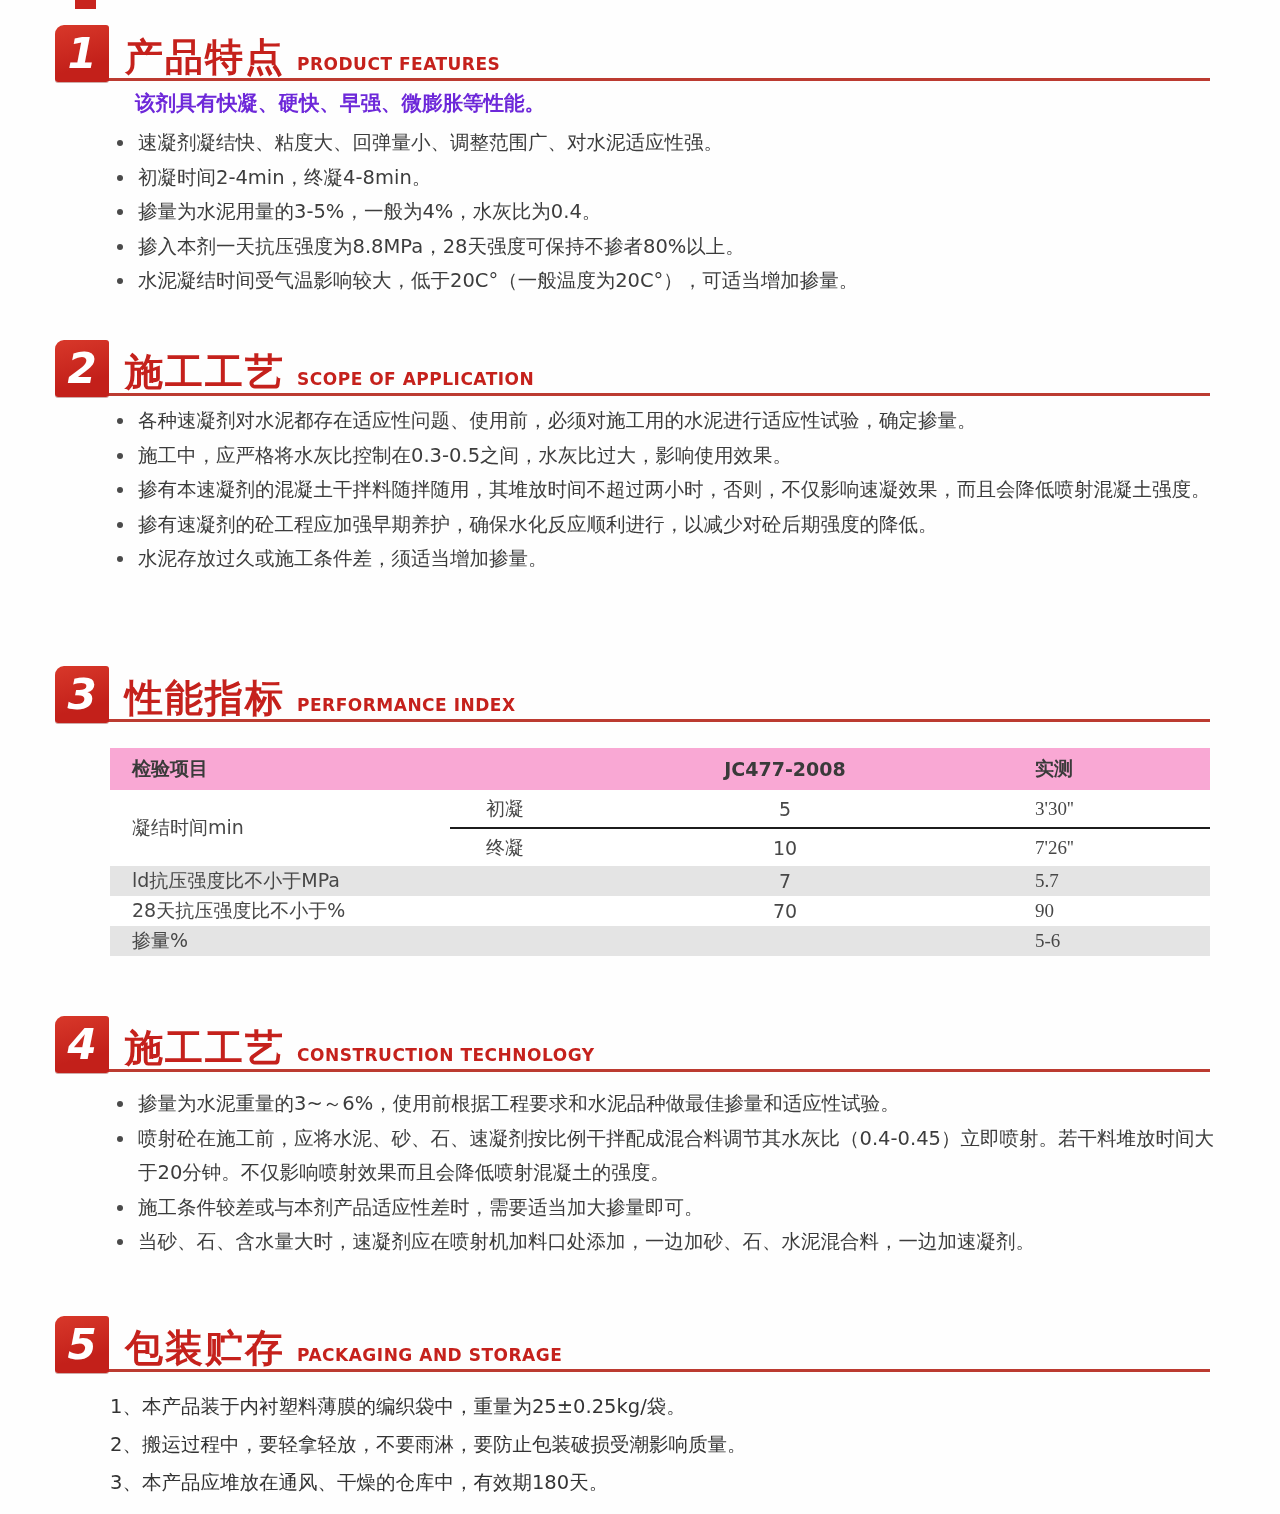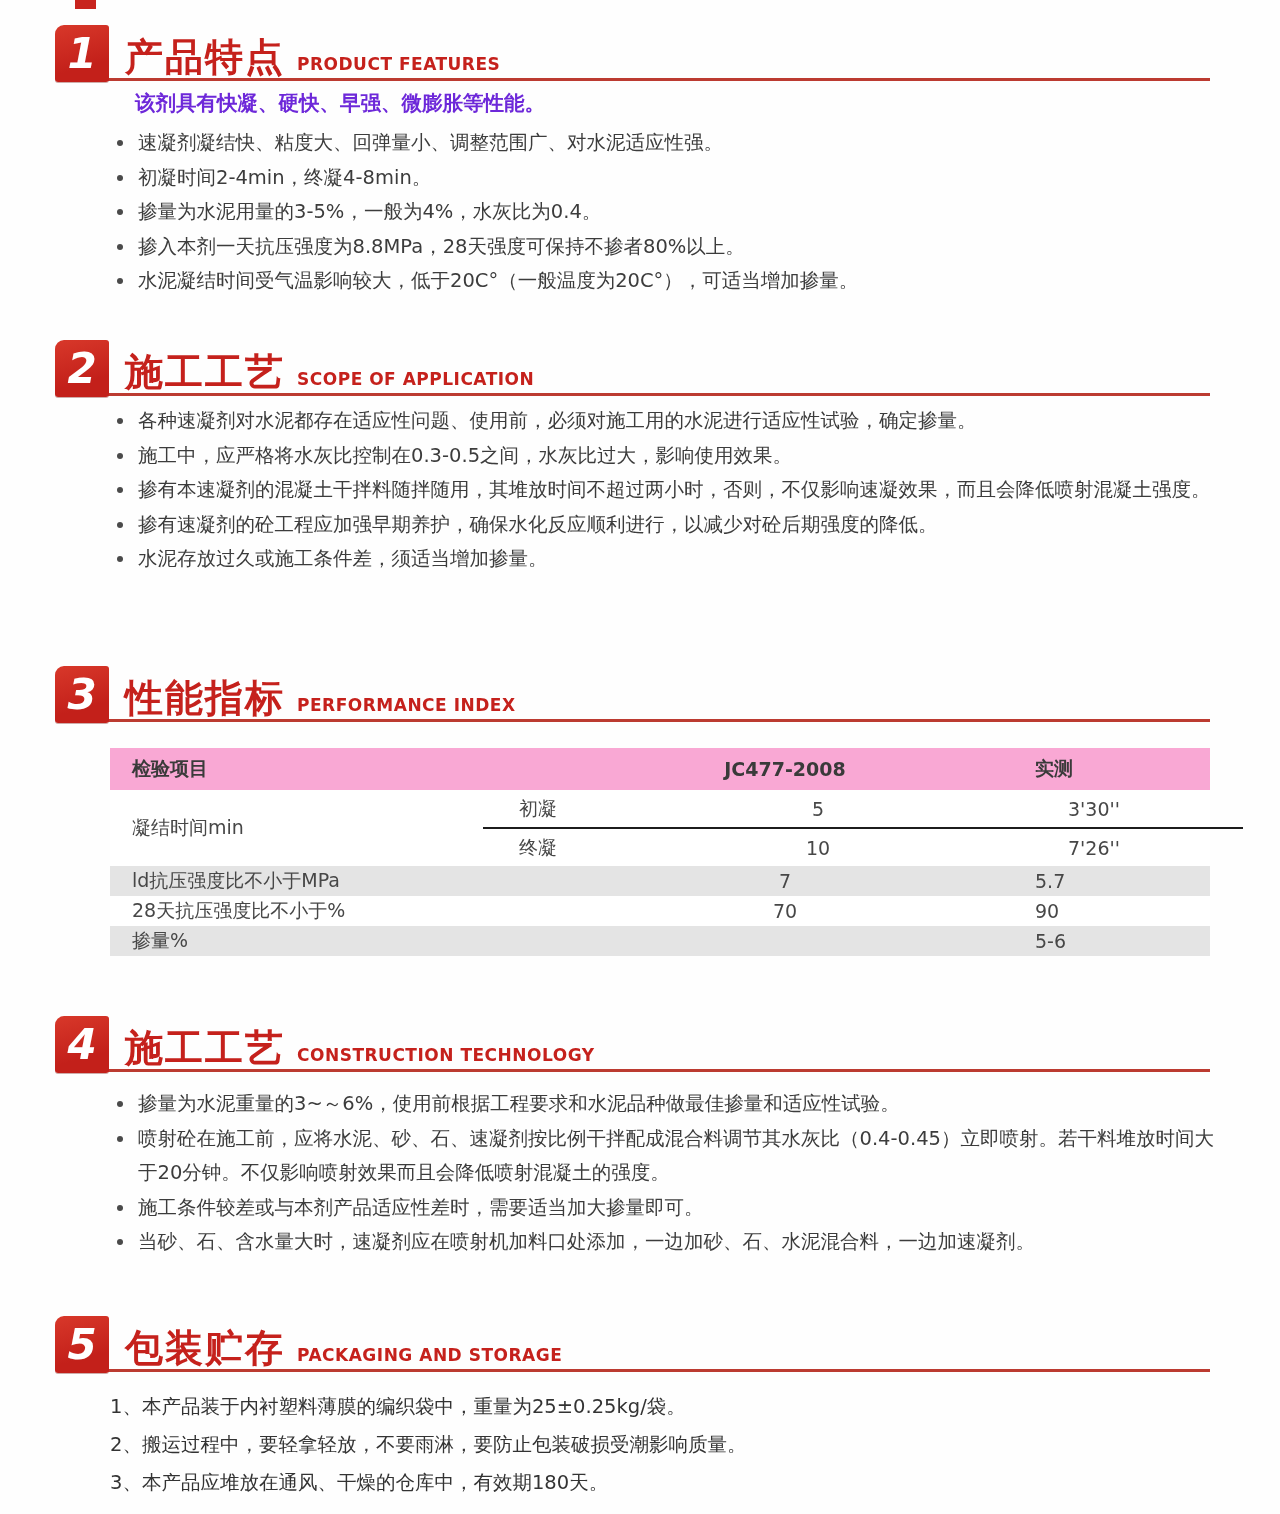--- a/index.html
+++ b/index.html
@@ -35,22 +35,22 @@
   .numlist { margin-left:55px; }
   .numline { font-size:19.5px; line-height:38px; color:#333333; }
 
   
   .ptable { position:absolute; left:110px; top:748px; width:1100px; font-size:19px; color:#474747; }
   .t-row { display:grid; grid-template-columns:340px 110px 450px 200px; align-items:center; }
   .t-head { height:42px; background:#f9a8d4; font-weight:600; color:#3a3a3a; }
   .c-label { padding-left:22px; text-align:left; }
   .c-sub { text-align:center; }
   .c-std { text-align:center; }
-  .c-meas { text-align:left; padding-left:25px; }
-  .t-group { display:grid; grid-template-columns:340px 760px; background:#ffffff;gap:33px; }
+  .c-meas { text-align:left; padding-left:25px;font-family:Liberation Serif, serif; }
+  .t-group { display:grid; grid-template-columns:340px 760px; background:#ffffff; }
   .g-label { display:flex; align-items:center; padding-left:22px; }
   .g-rows { }
   .g-row { display:grid; grid-template-columns:110px 450px 200px; align-items:center; height:37px; }
   .g-divider { height:2px; background:#1c1c1c; width:100%; }
   .t-data { height:30px; }
   .shaded { background:#e4e4e4; }
   .plain { background:#ffffff; }
 </style>
 </head>
 <body>

